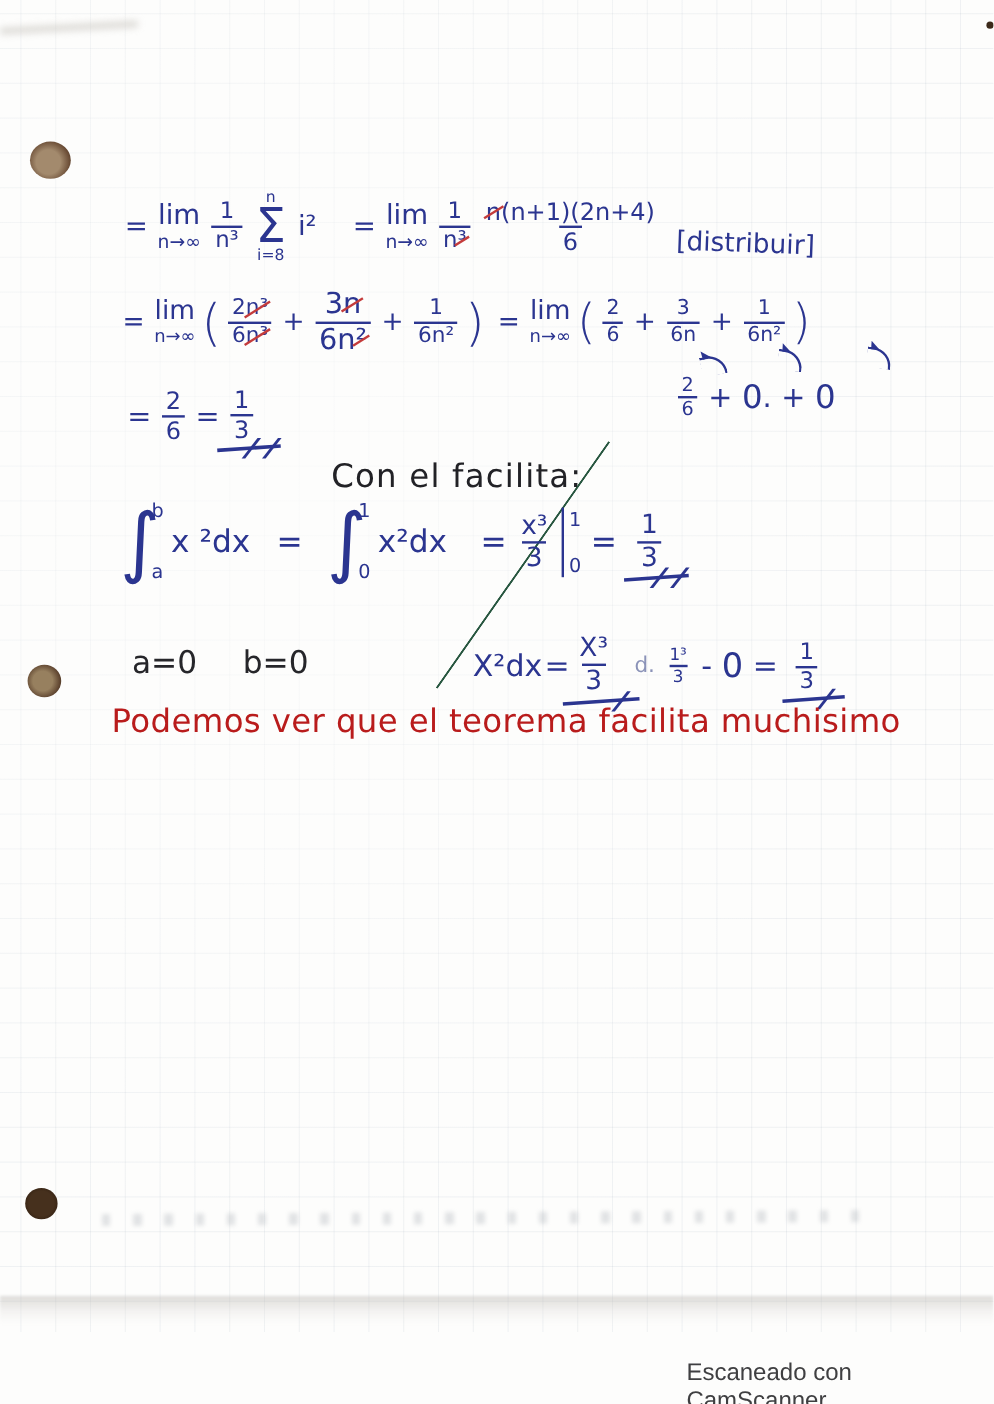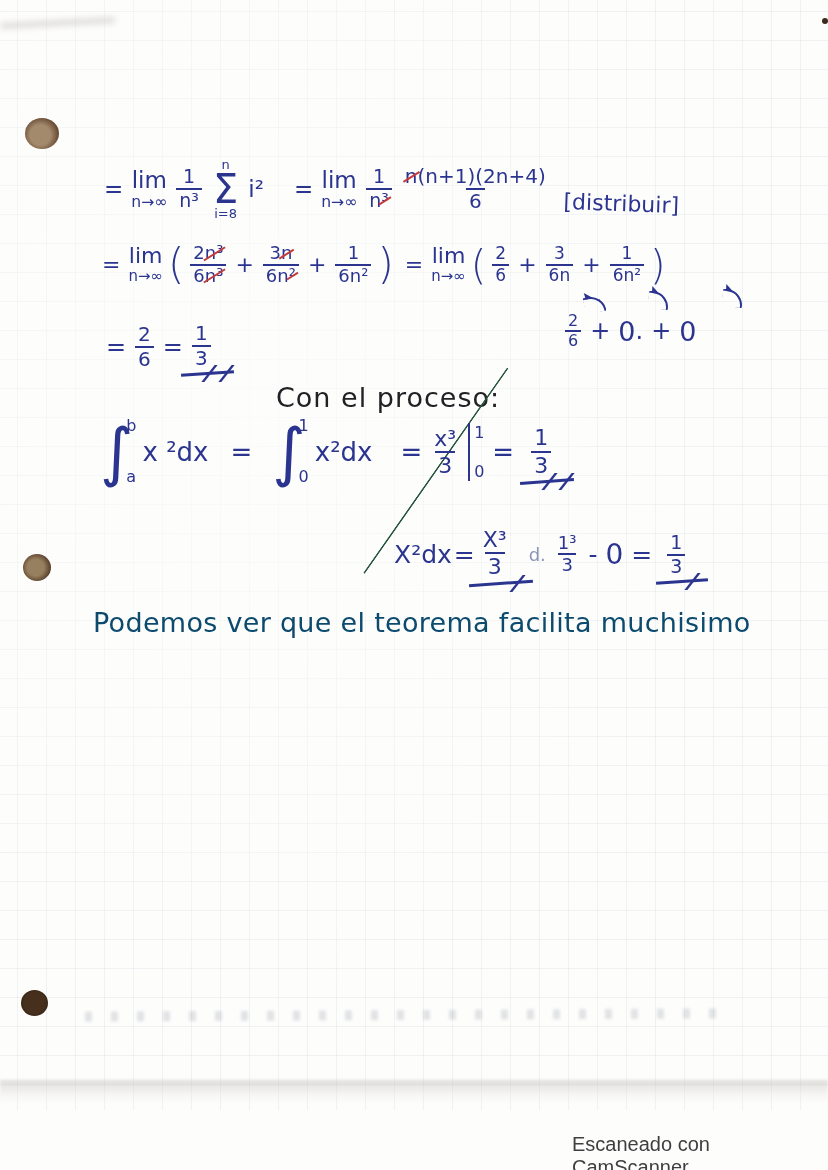--- a/index.html
+++ b/index.html
@@ -75,22 +75,22 @@
   
   .hook{position:absolute;width:19px;height:15px;
     border-top:2.6px solid #2b3590;border-right:2.6px solid #2b3590;
     border-top-right-radius:16px;transform:rotate(8deg);}
   .hook::after{content:"";position:absolute;left:-2px;top:-5px;width:0;height:0;
     border:5px solid transparent;border-top-color:#2b3590;transform:rotate(40deg);}
 
   .greenline{position:absolute;left:363px;top:573px;width:251px;height:0;
     border-top:2.6px solid #27563f;transform:rotate(-55deg);transform-origin:left top;border-radius:2px;}
 
-  .para{position:absolute;left:93px;top:604px;width:680px;font-size:27px;line-height:37px;
-    color:#0c4a6e;letter-spacing:.3px;}
+  .para{position:absolute;left:93px;top:583px;width:680px;font-size:27px;line-height:37px;
+    color:#b91c1c;letter-spacing:.3px;}
   .heading{position:absolute;left:276px;top:382px;font-size:27px;color:#222226;letter-spacing:1px;}
   .footer{position:absolute;left:572px;top:1133px;font-size:20px;color:#3f3f41;
     font-family:"Liberation Sans",sans-serif;}
   .note{font-size:22px;margin-left:10px;transform:rotate(2deg) translateY(14px);}
 </style>
 </head>
 <body>
 
 <div class="page">
   <div class="grid"></div>
@@ -140,21 +140,21 @@
     <span class="lim">
       <span>lim</span>
       <span class="sub">n→∞</span>
     </span>
     <span class="tok" style="font-size:42px;font-weight:300;margin:0 1px;">(</span>
     <span class="fr" style="font-size:18px;">
       <span class="nu"><span>2</span><span class="rx">n³</span></span>
       <span class="de"><span>6</span><span class="rx">n³</span></span>
     </span>
     <span class="tok">+</span>
-    <span class="fr" style="font-size:18px;">
+    <span class="fr" style="font-size:24px;">
       <span class="nu"><span>3</span><span class="rx">n</span></span>
       <span class="de"><span>6n</span><span class="rx">²</span></span>
     </span>
     <span class="tok">+</span>
     <span class="fr" style="font-size:18px;">
       <span class="nu">1</span>
       <span class="de">6n²</span>
     </span>
     <span class="tok" style="font-size:42px;font-weight:300;margin:0 1px;">)</span>
     <span class="tok" style="margin-left:10px;">=</span>
@@ -203,21 +203,21 @@
     <span class="tok">+</span>
     <span class="tok" style="font-size:27px;">0</span>
     <span class="tok" style="margin-left:-4px;">.</span>
     <span class="tok">+</span>
     <span class="tok" style="font-size:27px;">0</span>
   </div>
   <div class="hook" style="left:584px;top:296px;transform:rotate(-12deg);"></div>
   <div class="hook" style="left:648px;top:292px;"></div>
   <div class="hook" style="left:722px;top:290px;"></div>
 
-  <div class="heading">Con el proceso:</div>
+  <div class="heading">Con el facilita:</div>
 
   <div class="greenline"></div>
 
   <div class="mline blue" style="left:98px;top:420px;font-size:26px;">
     <span class="intwrap">
       <span class="intsign">∫</span>
       <span class="intlims">
         <span class="t">b</span>
         <span class="b">a</span>
       </span>
@@ -243,31 +243,35 @@
     </span>
     <span class="tok">=</span>
     <span class="ans dbl" style="margin-left:8px;">
       <span class="fr" style="font-size:22px;">
         <span class="nu">1</span>
         <span class="de">3</span>
       </span>
     </span>
   </div>
 
+  <div class="mline black" style="left:106px;top:538px;font-size:26px;">
+    <span class="tok">a=0</span>
+    <span class="tok" style="margin-left:34px;">b=0</span>
+  </div>
   <div class="mline blue" style="left:390px;top:524px;font-size:25px;">
     <span class="tok">X²dx</span>
     <span class="tok" style="margin:0 0 0 -2px;">=</span>
     <span class="ans">
       <span class="fr" style="font-size:22px;">
         <span class="nu">X³</span>
         <span class="de">3</span>
       </span>
     </span>
     <span class="tok lightink" style="font-size:18px;margin-left:14px;">d.</span>
-    <span class="fr" style="font-size:18px;">
+    <span class="fr" style="font-size:14px;">
       <span class="nu">1³</span>
       <span class="de">3</span>
     </span>
     <span class="tok">-</span>
     <span class="tok" style="font-size:28px;">0</span>
     <span class="tok">=</span>
     <span class="ans" style="margin-left:6px;">
       <span class="fr" style="font-size:19px;">
         <span class="nu">1</span>
         <span class="de">3</span>

